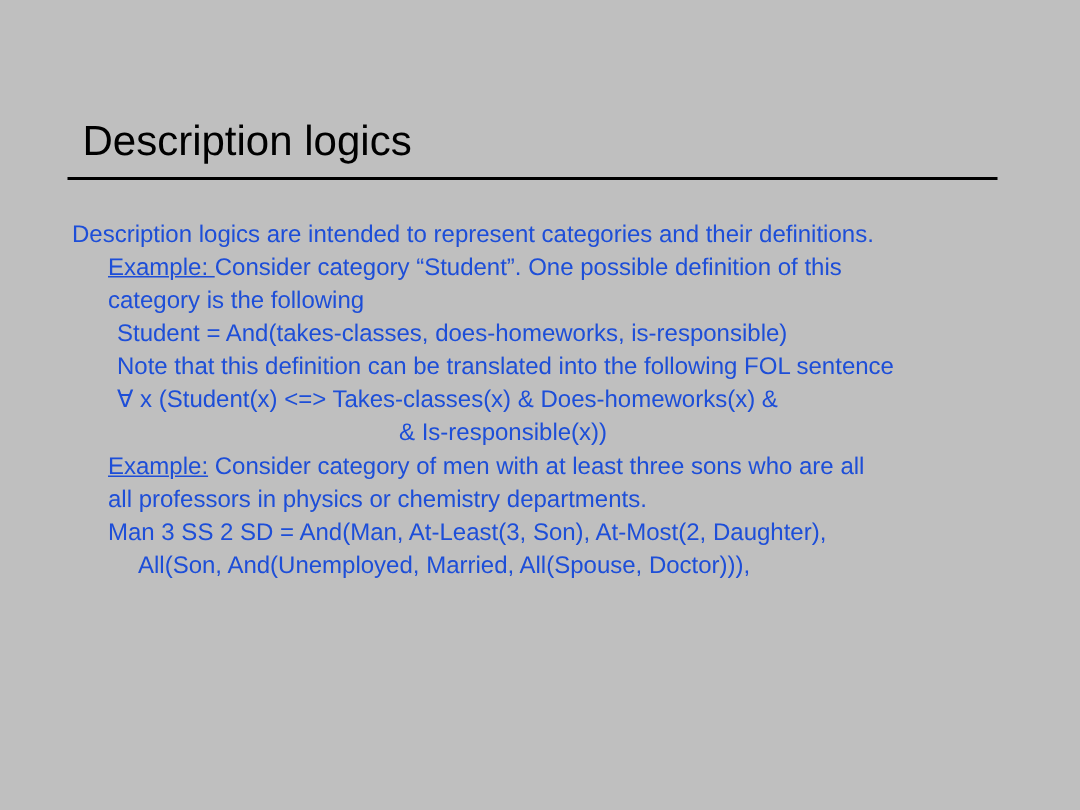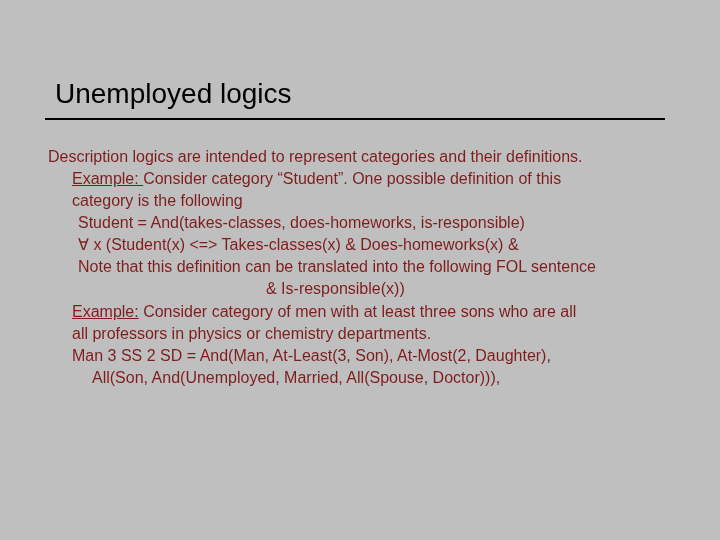--- a/index.html
+++ b/index.html
@@ -33,49 +33,49 @@
     height: 0;
     border-top: 2px solid #000;
   }
   .body {
     position: absolute;
     left: 48px;
     top: 146px;
     width: 630px;
     font-size: 16px;
     line-height: 1.38;
-    color: #7f1d1d;
+    color: #1d4ed8;
   }
   .body p {
     margin: 0;
   }
   .u {
     text-decoration: underline;
     margin-left: 24px;
   }
   .ind1 { padding-left: 24px; }
   .ind2 { padding-left: 30px; }
   .ind3 { padding-left: 218px; }
   .ind4 { padding-left: 44px; }
 </style>
 </head>
 <body>
 <div class="slide">
 
-  <div class="title">Unemployed logics</div>
+  <div class="title">Description logics</div>
   <div class="rule"></div>
 
   <div class="body">
     <p>Description logics are intended to represent categories and their definitions.</p>
 
     <p><span class="u">Example: </span><span> Consider category “Student”. One possible definition of this</span></p>
     <p class="ind1">category is the following</p>
     <p class="ind2">Student = And(takes-classes, does-homeworks, is-responsible)</p>
+    <p class="ind2">Note that this definition can be translated into the following FOL sentence</p>
     <p class="ind2">∀ x (Student(x) &lt;=&gt; Takes-classes(x) &amp; Does-homeworks(x) &amp;</p>
-    <p class="ind2">Note that this definition can be translated into the following FOL sentence</p>
     <p class="ind3">&amp; Is-responsible(x))</p>
 
     <p><span class="u">Example:</span><span> Consider category of men with at least three sons who are all</span></p>
     <p class="ind1">all professors in physics or chemistry departments.</p>
     <p class="ind1">Man 3 SS 2 SD = And(Man, At-Least(3, Son), At-Most(2, Daughter),</p>
     <p class="ind4">All(Son, And(Unemployed, Married, All(Spouse, Doctor))),</p>
   </div>
 </div>
 
 </body></html>

